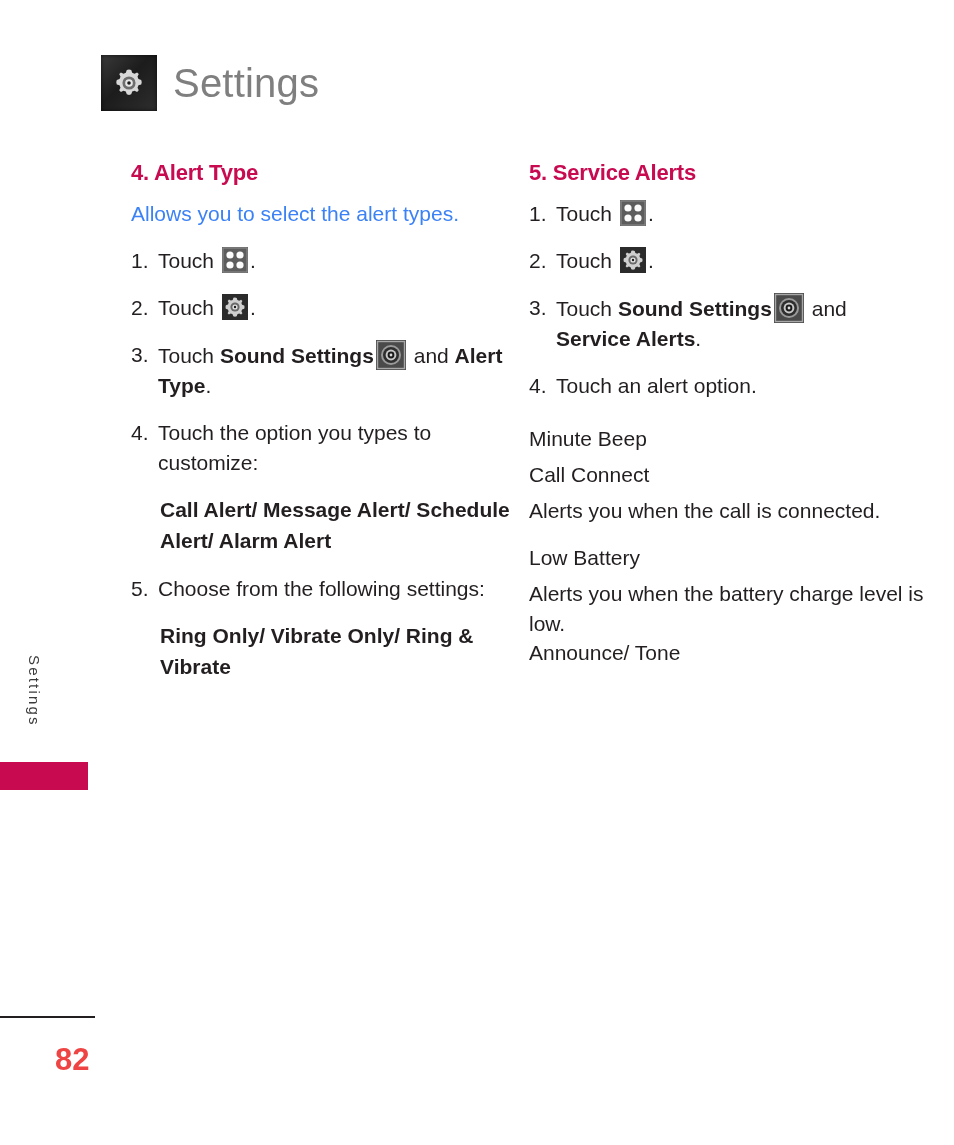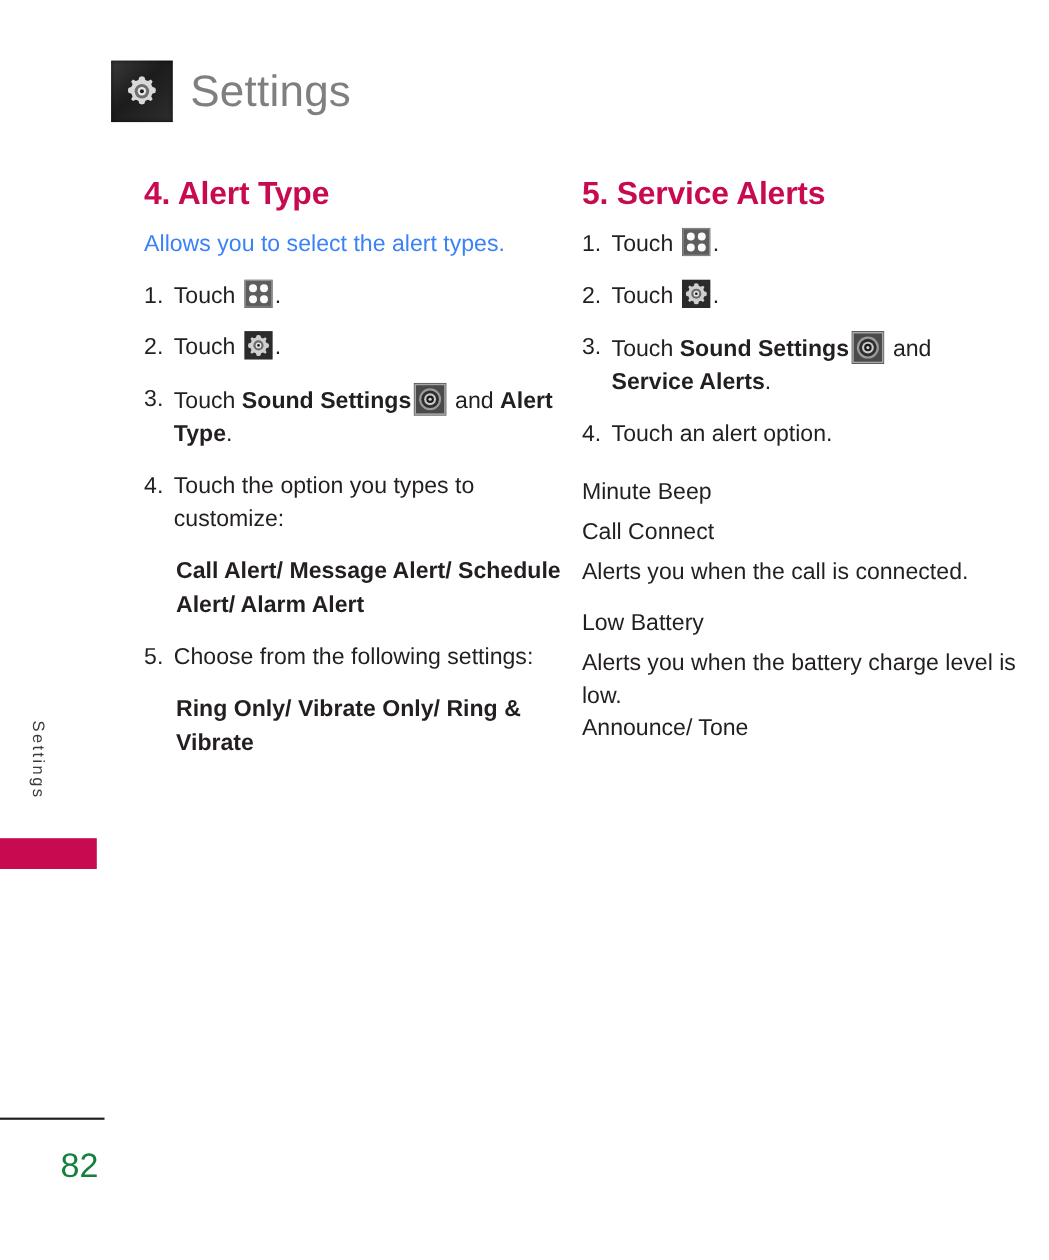--- a/index.html
+++ b/index.html
@@ -74,21 +74,21 @@
     width: 954px;
     display: flex;
   }
   .col {
     width: 395px;
   }
   .col-left { margin-left: 131px; }
   .col-right { margin-left: 3px; }
 
   .section-title {
-    font-size: 29px;
+    font-size: 22px;
     font-weight: 700;
     color: #c80a50;
     margin: 0 0 14px 0;
     line-height: 1.15;
     letter-spacing: -0.2px;
   }
   .body-text {
     font-size: 21px;
     line-height: 1.43;
     margin: 0 0 17px 0;
@@ -155,22 +155,23 @@
     top: 1016px;
     width: 95px;
     height: 2px;
     background: #231f20;
   }
   .page-number {
     position: absolute;
     left: 55px;
     top: 1044px;
     font-size: 31px;
-    color: #15803d;
+    color: #ef4444;
     line-height: 1;
+    font-weight: bold;
   }
 </style>
 </head>
 <body>
 
 <div class="page-header">
   <div class="header-icon">
     <svg viewBox="0 0 32 32" width="34" height="34" aria-hidden="true">
       <g fill="#d8d8d8">
         <path d="M16 3.2l2.1.5.9 2.6 2.2.9 2.4-1.2 1.6 1.6-1.2 2.4.9 2.2 2.6.9.5 2.1-.5 2.1-2.6.9-.9 2.2 1.2 2.4-1.6 1.6-2.4-1.2-2.2.9-.9 2.6-2.1.5-2.1-.5-.9-2.6-2.2-.9-2.4 1.2-1.6-1.6 1.2-2.4-.9-2.2-2.6-.9-.5-2.1.5-2.1 2.6-.9.9-2.2-1.2-2.4 1.6-1.6 2.4 1.2 2.2-.9.9-2.6z"></path>

